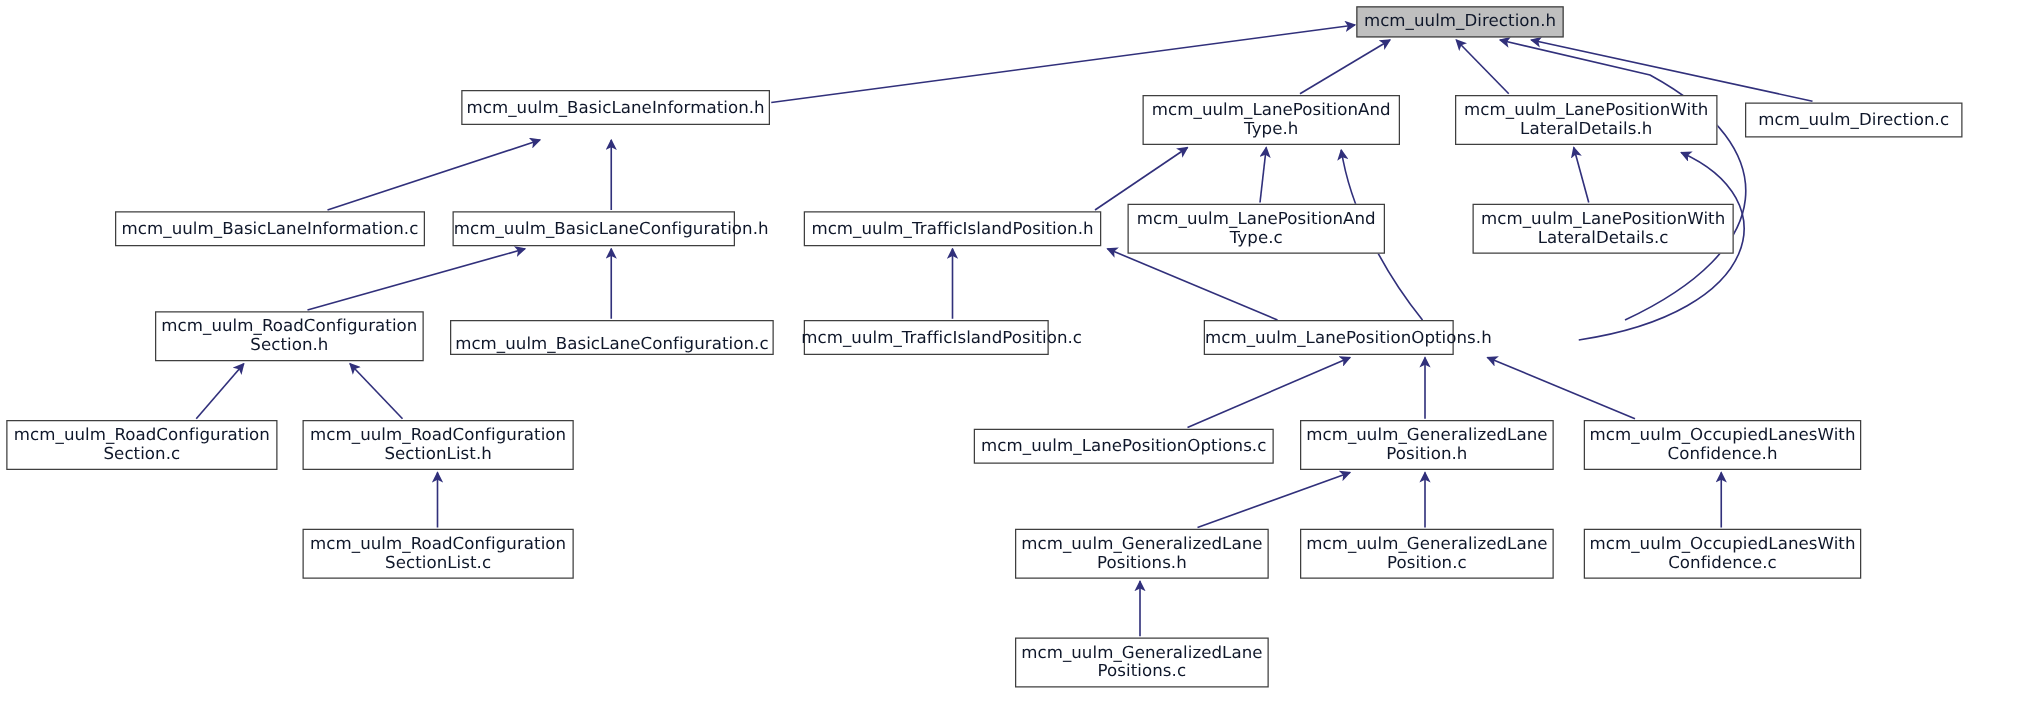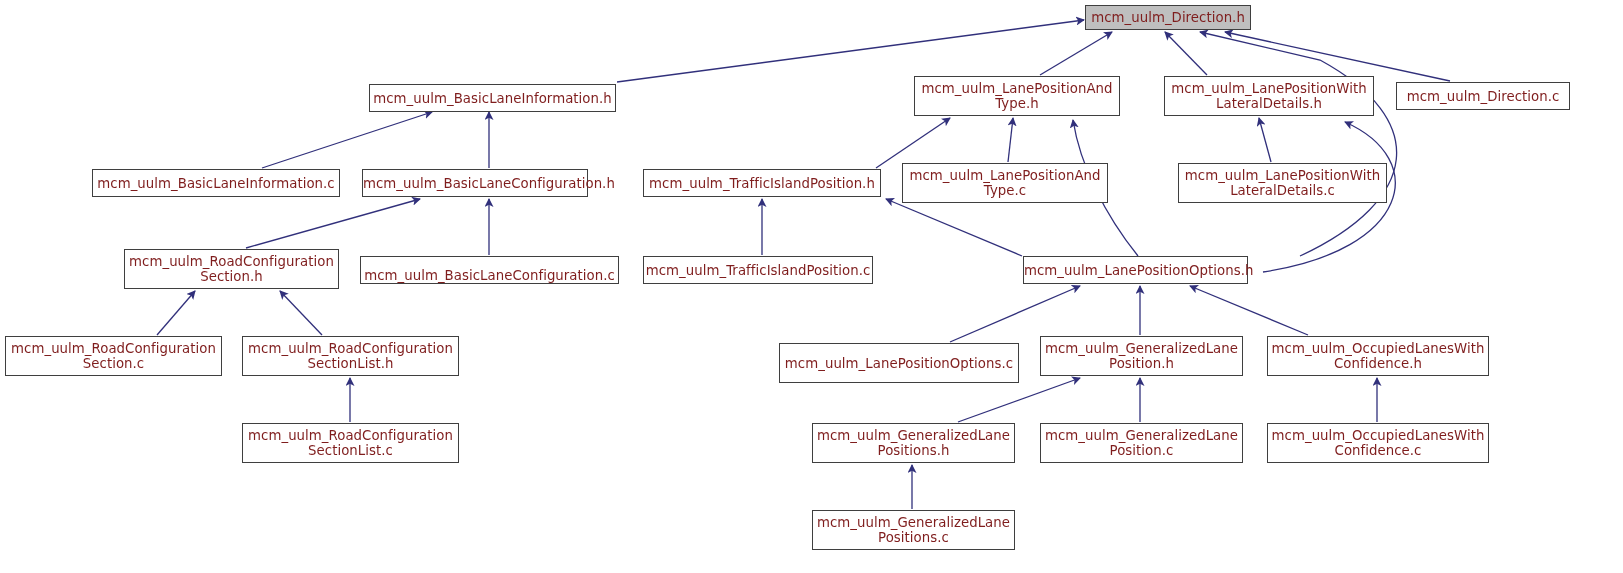--- a/index.html
+++ b/index.html
@@ -23,21 +23,21 @@
     top: 0;
     width: 1623px;
     height: 573px;
     pointer-events: none;
   }
   .node {
     position: absolute;
     box-sizing: border-box;
     border: 1px solid #3f3f3f;
     background: #ffffff;
-    color: #7f1d1d;
+    color: #0f172a;
     font-size: 13.3px;
     line-height: 15px;
     text-align: center;
     display: flex;
     align-items: center;
     justify-content: center;
     white-space: pre-line;
     letter-spacing: 0.05px;
     z-index: 2;
   }
@@ -83,43 +83,43 @@
       <path d="M 1140,335 L 1140,286" fill="none" stroke="#31307b" stroke-width="1.3" marker-end="url(#arrowhead)"></path>
       <path d="M 1308,335 L 1190,286" fill="none" stroke="#31307b" stroke-width="1.3" marker-end="url(#arrowhead)"></path>
       <path d="M 350,422 L 350,378" fill="none" stroke="#31307b" stroke-width="1.3" marker-end="url(#arrowhead)"></path>
       <path d="M 958,422 L 1080,378" fill="none" stroke="#31307b" stroke-width="1.3" marker-end="url(#arrowhead)"></path>
       <path d="M 1140,422 L 1140,378" fill="none" stroke="#31307b" stroke-width="1.3" marker-end="url(#arrowhead)"></path>
       <path d="M 1377,422 L 1377,378" fill="none" stroke="#31307b" stroke-width="1.3" marker-end="url(#arrowhead)"></path>
       <path d="M 912,509 L 912,465" fill="none" stroke="#31307b" stroke-width="1.3" marker-end="url(#arrowhead)"></path>
     </svg>
   <div id="node-layer">
       <div class="node current" style="left: 1085px; top: 5px; width: 166px; height: 25px;"><span class="nlabel">mcm_uulm_Direction.h</span></div>
-      <div class="node" style="left: 369px; top: 84px; width: 247px; height: 28px;"><span class="nlabel">mcm_uulm_BasicLaneInformation.h</span></div>
+      <div class="node" style="left: 369px; top: 72px; width: 247px; height: 28px;"><span class="nlabel">mcm_uulm_BasicLaneInformation.h</span></div>
       <div class="node" style="left: 914px; top: 76px; width: 206px; height: 40px;"><span class="nlabel">mcm_uulm_LanePositionAnd
 Type.h</span></div>
       <div class="node" style="left: 1164px; top: 76px; width: 210px; height: 40px;"><span class="nlabel">mcm_uulm_LanePositionWith
 LateralDetails.h</span></div>
       <div class="node" style="left: 1396px; top: 82px; width: 174px; height: 28px; align-items: center;"><span class="nlabel">mcm_uulm_Direction.c</span></div>
       <div class="node" style="left: 92px; top: 169px; width: 248px; height: 28px;"><span class="nlabel">mcm_uulm_BasicLaneInformation.c</span></div>
       <div class="node" style="left: 362px; top: 169px; width: 226px; height: 28px;"><span class="nlabel">mcm_uulm_BasicLaneConfiguration.h</span></div>
       <div class="node" style="left: 643px; top: 169px; width: 238px; height: 28px;"><span class="nlabel">mcm_uulm_TrafficIslandPosition.h</span></div>
       <div class="node" style="left: 902px; top: 163px; width: 206px; height: 40px;"><span class="nlabel">mcm_uulm_LanePositionAnd
 Type.c</span></div>
       <div class="node" style="left: 1178px; top: 163px; width: 209px; height: 40px;"><span class="nlabel">mcm_uulm_LanePositionWith
 LateralDetails.c</span></div>
       <div class="node" style="left: 124px; top: 249px; width: 215px; height: 40px;"><span class="nlabel">mcm_uulm_RoadConfiguration
 Section.h</span></div>
       <div class="node" style="left: 360px; top: 256px; width: 259px; height: 28px; align-items: flex-end;"><span class="nlabel">mcm_uulm_BasicLaneConfiguration.c</span></div>
-      <div class="node" style="left: 643px; top: 256px; width: 230px; height: 28px;"><span class="nlabel">mcm_uulm_TrafficIslandPosition.c</span></div>
-      <div class="node" style="left: 1023px; top: 256px; width: 225px; height: 28px;"><span class="nlabel">mcm_uulm_LanePositionOptions.h</span></div>
+      <div class="node" style="left: 643px; top: 256px; width: 196px; height: 28px; justify-content: flex-end;"><span class="nlabel">mcm_uulm_TrafficIslandPosition.c</span></div>
+      <div class="node" style="left: 963px; top: 256px; width: 200px; height: 28px;"><span class="nlabel">mcm_uulm_LanePositionOptions.h</span></div>
       <div class="node" style="left: 5px; top: 336px; width: 217px; height: 40px;"><span class="nlabel">mcm_uulm_RoadConfiguration
 Section.c</span></div>
       <div class="node" style="left: 242px; top: 336px; width: 217px; height: 40px;"><span class="nlabel">mcm_uulm_RoadConfiguration
 SectionList.h</span></div>
-      <div class="node" style="left: 779px; top: 343px; width: 240px; height: 40px;"><span class="nlabel">mcm_uulm_LanePositionOptions.c</span></div>
+      <div class="node" style="left: 779px; top: 343px; width: 240px; height: 28px;"><span class="nlabel">mcm_uulm_LanePositionOptions.c</span></div>
       <div class="node" style="left: 1040px; top: 336px; width: 203px; height: 40px;"><span class="nlabel">mcm_uulm_GeneralizedLane
 Position.h</span></div>
       <div class="node" style="left: 1267px; top: 336px; width: 222px; height: 40px;"><span class="nlabel">mcm_uulm_OccupiedLanesWith
 Confidence.h</span></div>
       <div class="node" style="left: 242px; top: 423px; width: 217px; height: 40px;"><span class="nlabel">mcm_uulm_RoadConfiguration
 SectionList.c</span></div>
       <div class="node" style="left: 812px; top: 423px; width: 203px; height: 40px;"><span class="nlabel">mcm_uulm_GeneralizedLane
 Positions.h</span></div>
       <div class="node" style="left: 1040px; top: 423px; width: 203px; height: 40px;"><span class="nlabel">mcm_uulm_GeneralizedLane
 Position.c</span></div>

